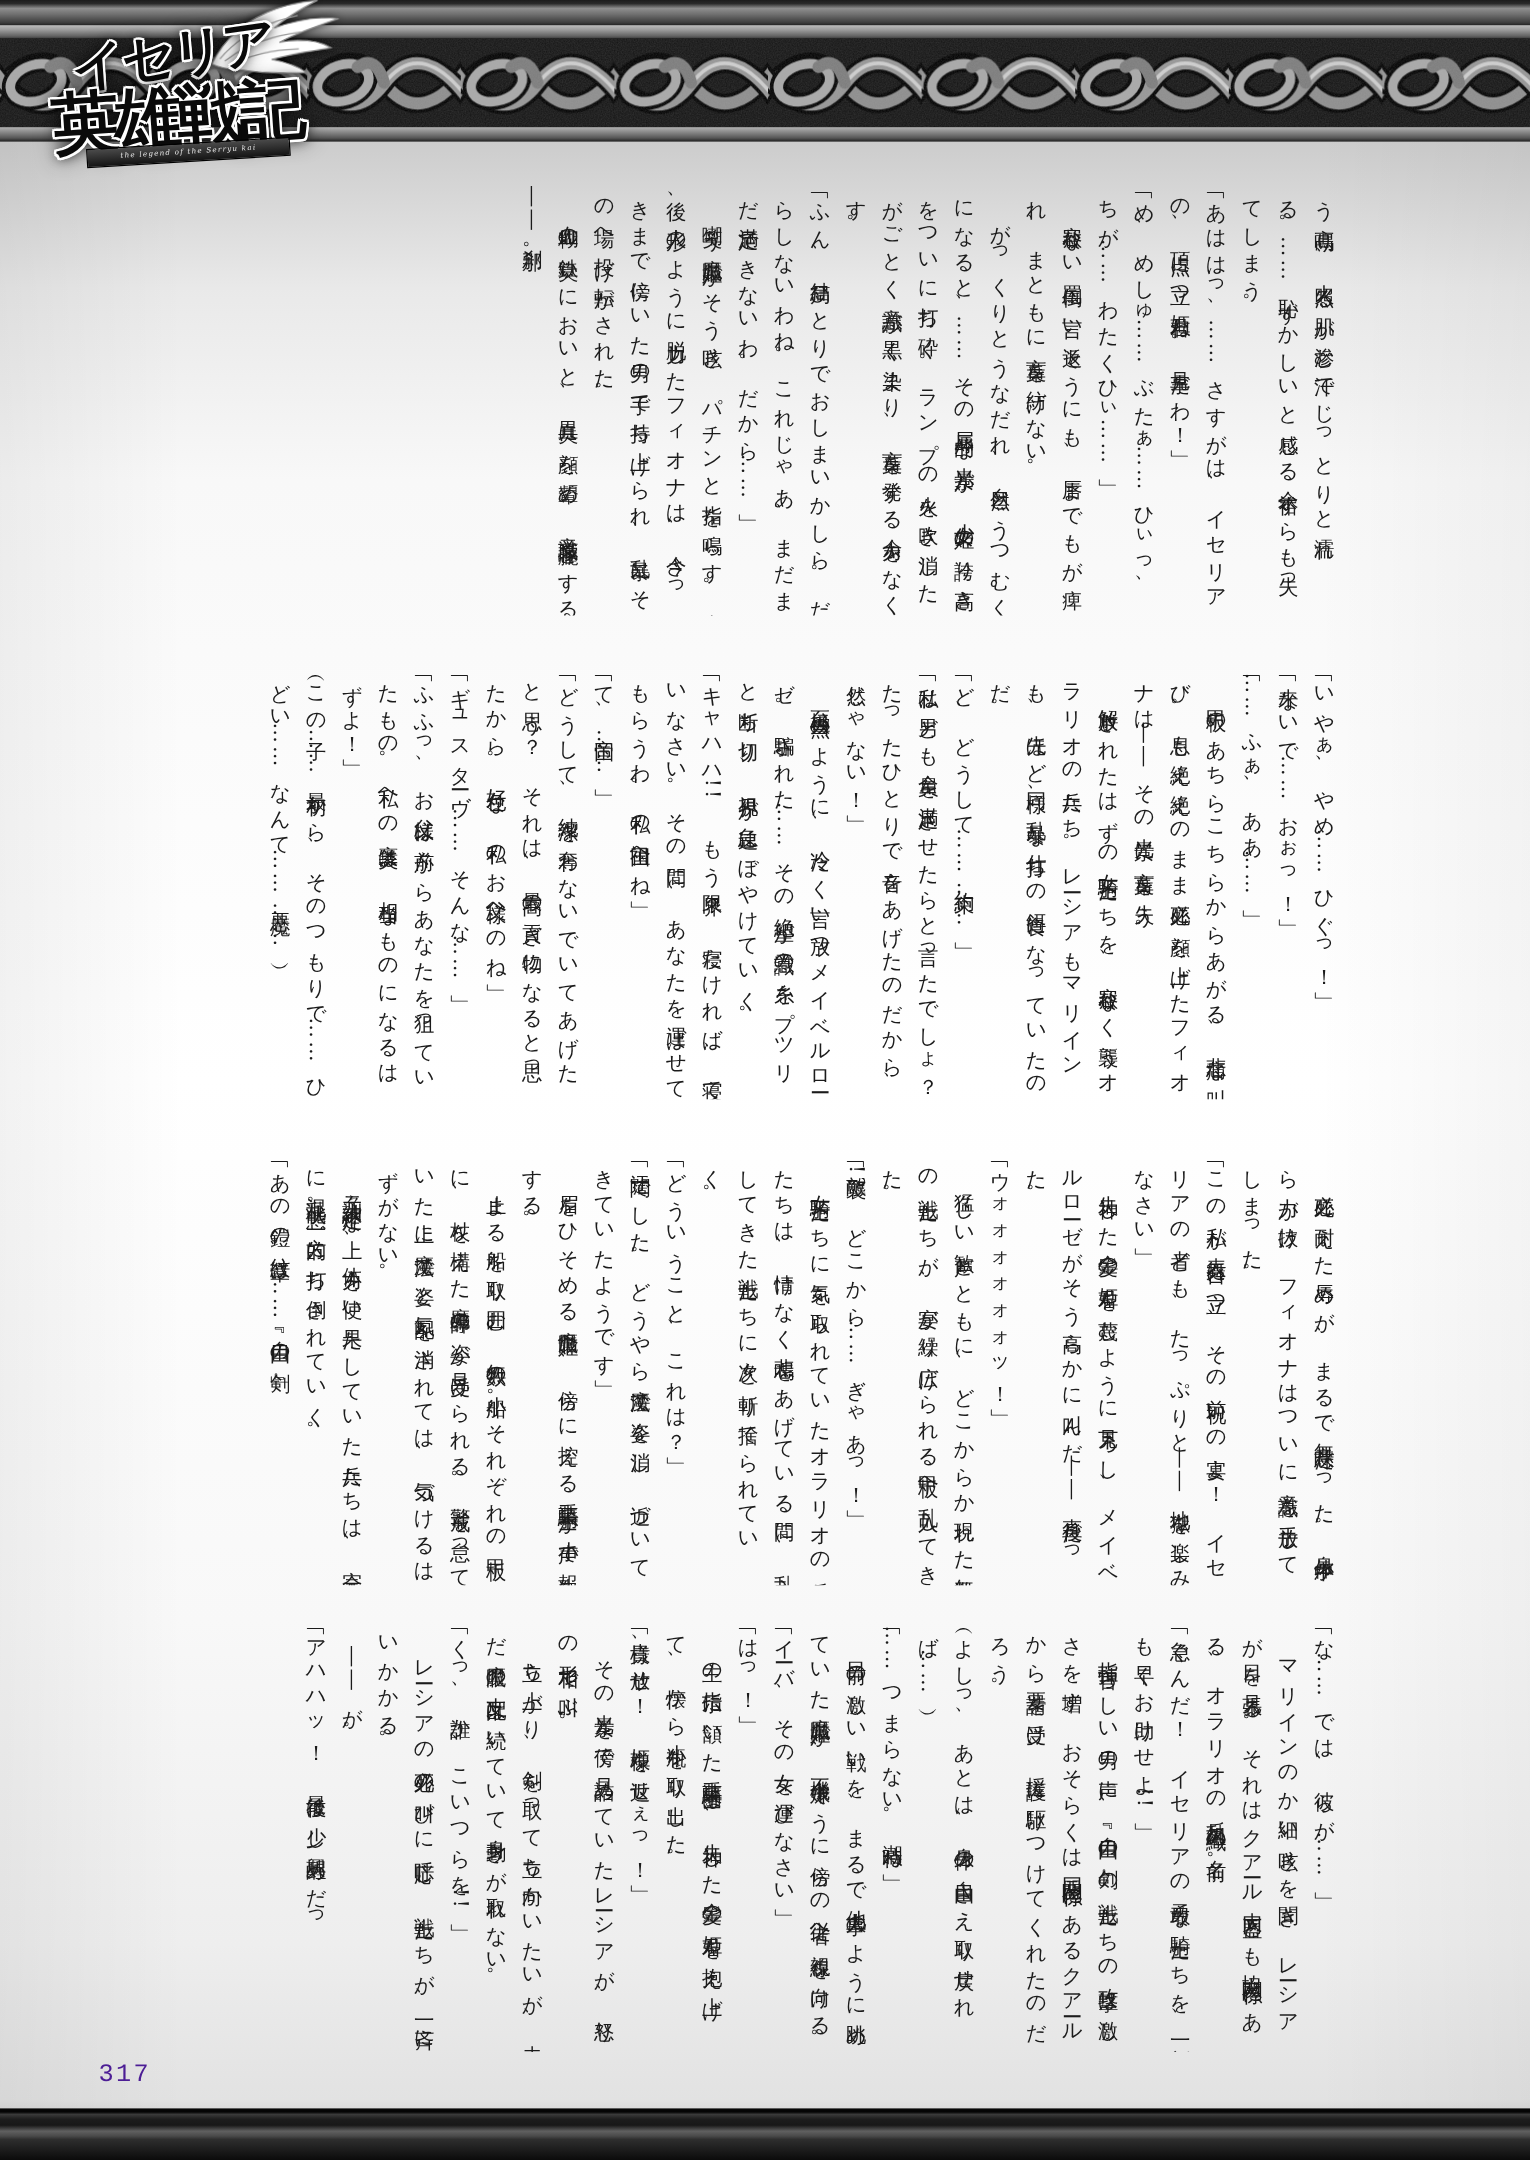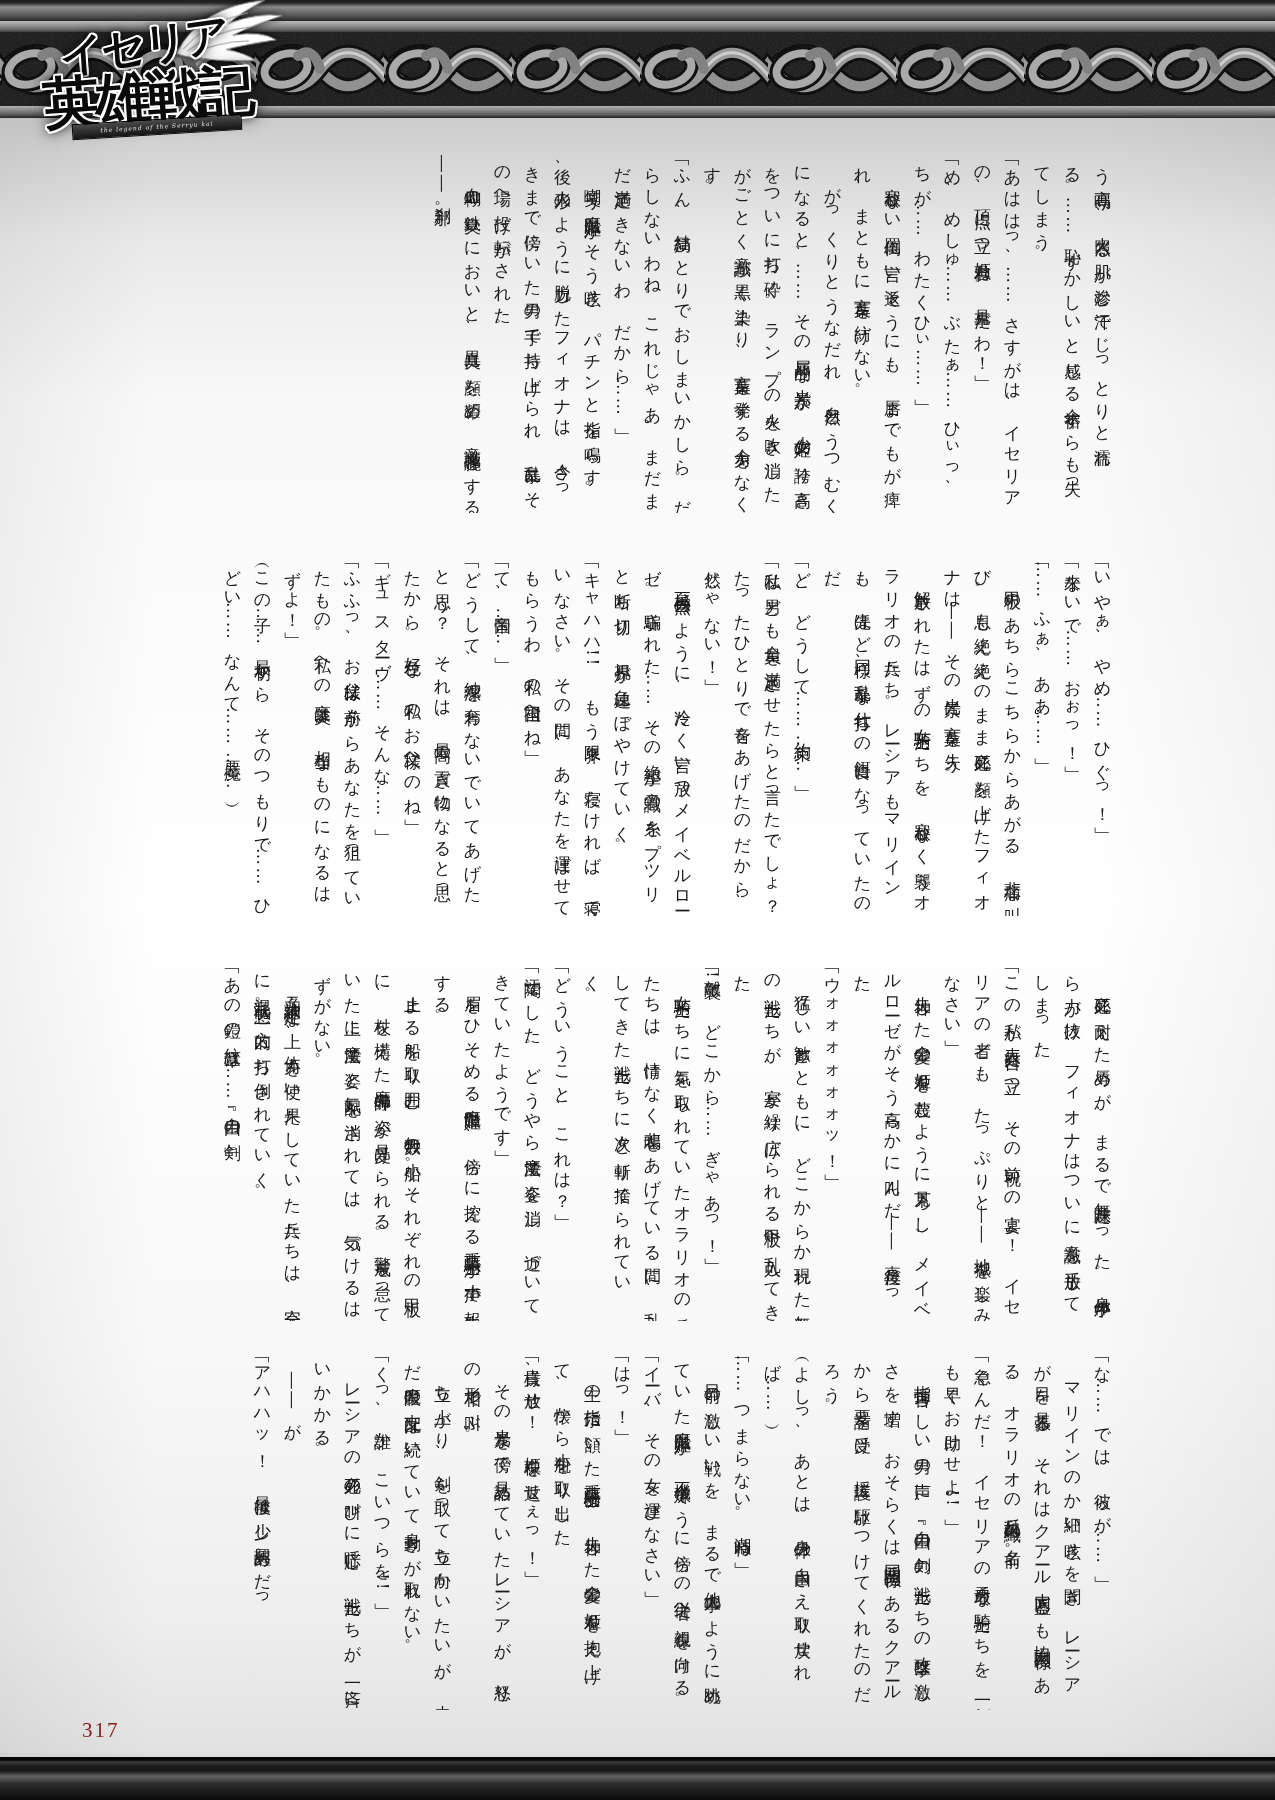--- a/index.html
+++ b/index.html
@@ -57,22 +57,22 @@
     position:absolute;right:157px;width:1015px;height:358px;
     writing-mode:vertical-rl;
     font-size:17px;line-height:30px;letter-spacing:0.155em;
     color:#1b1b1b;overflow:hidden;text-align:start;
   }
   .band p{margin:0;padding:0;}
   .b1{top:155px;} .b2{top:558px;} .b3{top:963px;} .b4{top:1352px;}
 
   
   .pagenum{position:absolute;left:82px;top:1718px;
-    font-family:Liberation Serif, serif;
-    font-size:21px;color:#7f1d1d;letter-spacing:2px;}
+    font-family:Liberation Mono, monospace;
+    font-size:21px;color:#4c1d95;letter-spacing:2px;}
   .footer{position:absolute;left:0;bottom:0;width:1275px;height:43px;
     background:linear-gradient(180deg,#050505 0,#050505 3px,#3a3a3a 5px,#1d1d1d 9px,#181818 14px,#606060 19px,#4a4a4a 23px,#2e2e2e 60%,#0b0b0b 100%);}
 </style>
 </head>
 <body>
 
 <div class="hdr">
   <div class="hdr-top"></div>
   <div class="hdr-frame top"></div>
   <div class="hdr-knot">

